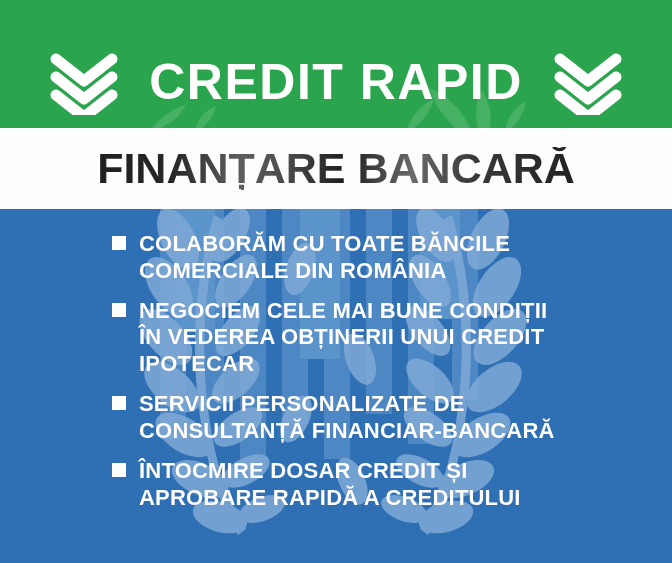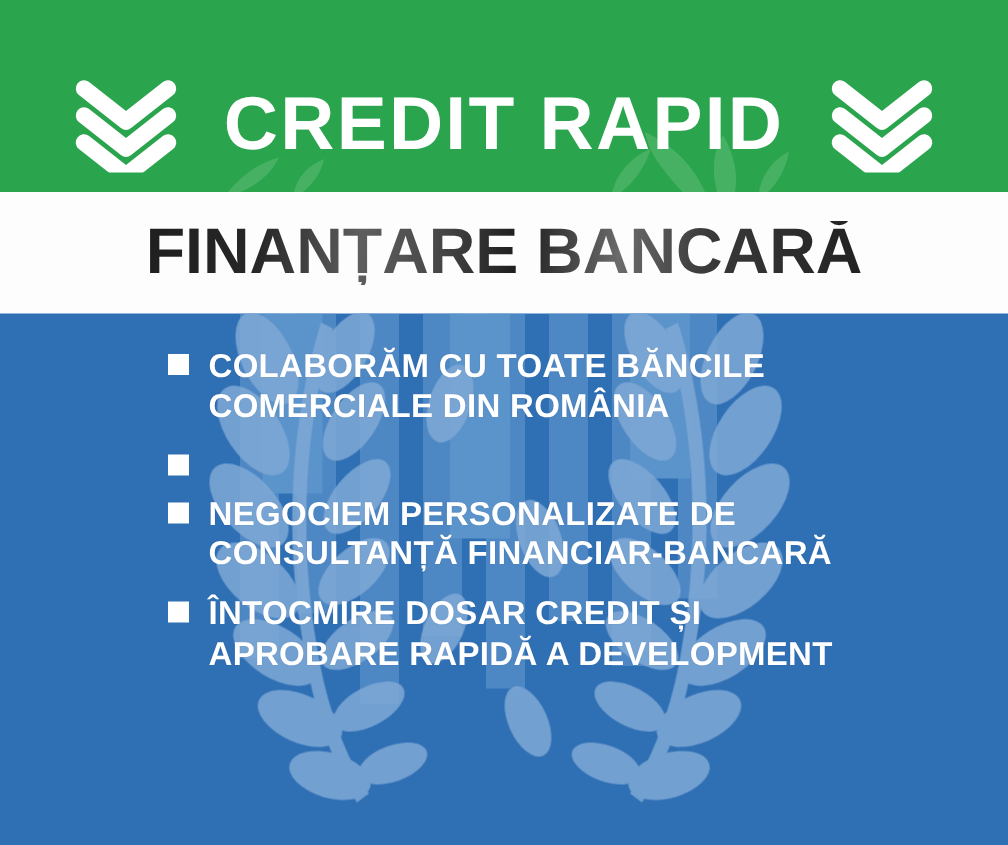--- a/index.html
+++ b/index.html
@@ -250,31 +250,34 @@
     <div class="bullet-list">
 
       <div class="bullet-item">
         <span class="bullet-square"></span>
         <span class="bullet-text">COLABORĂM CU TOATE BĂNCILE
 COMERCIALE DIN ROMÂNIA</span>
       </div>
 
       <div class="bullet-item">
         <span class="bullet-square"></span>
-      </div>
-
-      <div class="bullet-item">
-        <span class="bullet-square"></span>
-        <span class="bullet-text">NEGOCIEM PERSONALIZATE DE
+        <span class="bullet-text">NEGOCIEM CELE MAI BUNE CONDIȚII
+ÎN VEDEREA OBȚINERII UNUI CREDIT
+IPOTECAR</span>
+      </div>
+
+      <div class="bullet-item">
+        <span class="bullet-square"></span>
+        <span class="bullet-text">SERVICII PERSONALIZATE DE
 CONSULTANȚĂ FINANCIAR-BANCARĂ</span>
       </div>
 
       <div class="bullet-item">
         <span class="bullet-square"></span>
         <span class="bullet-text">ÎNTOCMIRE DOSAR CREDIT ȘI
-APROBARE RAPIDĂ A DEVELOPMENT</span>
+APROBARE RAPIDĂ A CREDITULUI</span>
       </div>
 
 
     </div>
   </div>
 
 </div>
 
 </body></html>

